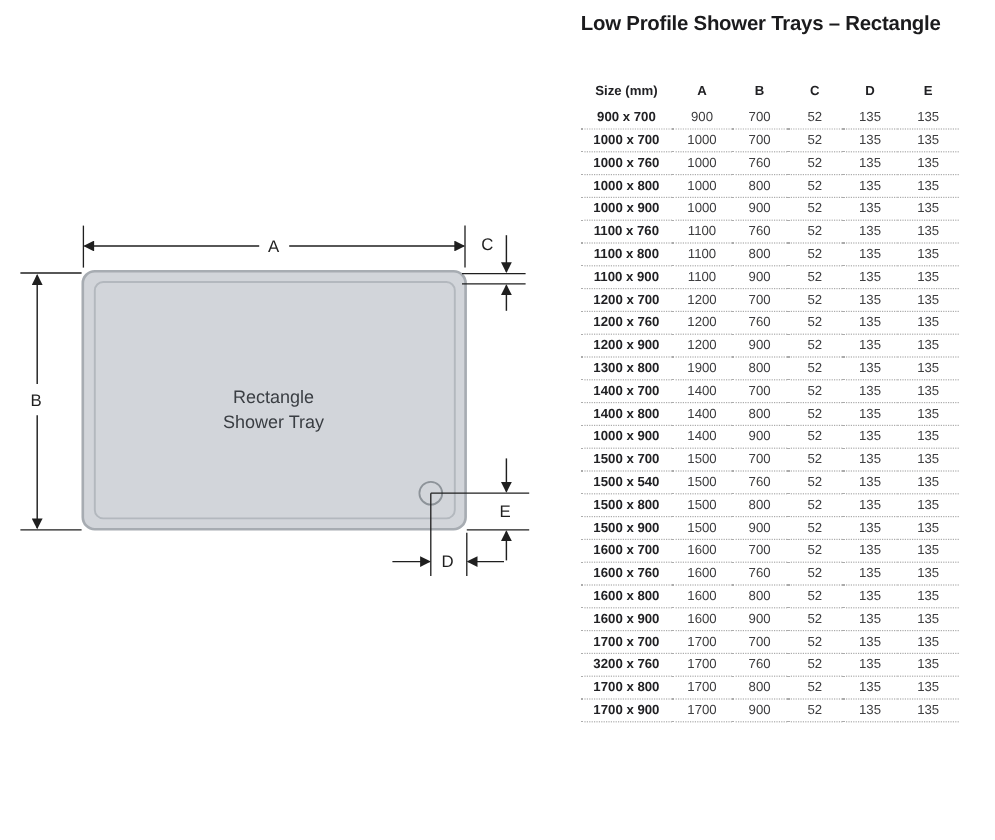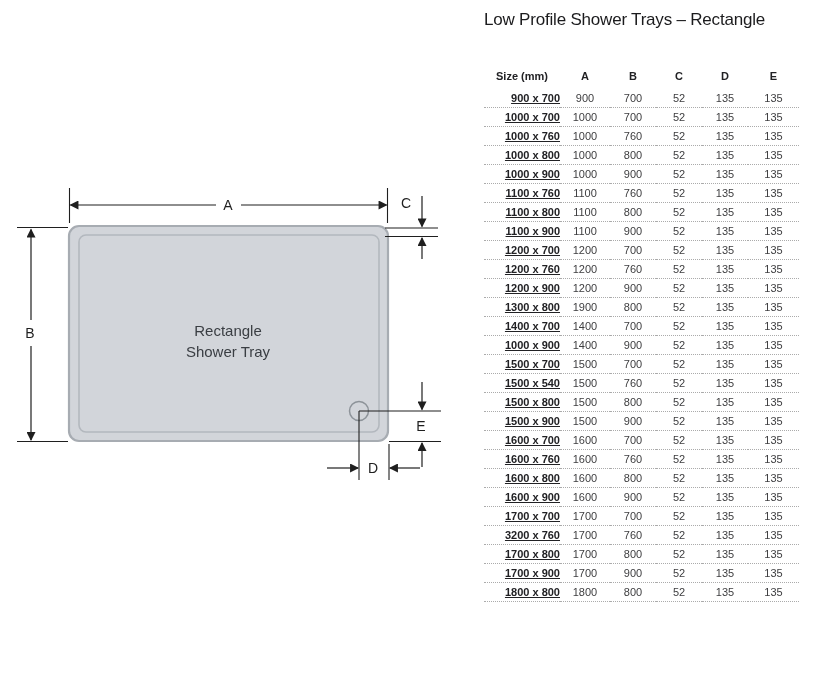--- a/index.html
+++ b/index.html
@@ -48,21 +48,21 @@
   .table-panel {
     position: absolute;
     left: 484px;
     top: 10px;
     width: 315px;
   }
   .table-panel h1 {
     margin: 0 0 8px 0;
     font-size: 17px;
     line-height: 20px;
-    font-weight: normal;
+    font-weight: bold;
     color: #1b1b1d;
     letter-spacing: -0.2px;
     white-space: nowrap;
   }
   table.spec {
     border-collapse: collapse;
     table-layout: fixed;
     width: 315px;
     margin-top: 36px;
   }
@@ -77,24 +77,23 @@
   table.spec td {
     font-size: 11px;
     color: #3d3d3f;
     text-align: center;
     height: 18px;
     padding: 0;
     border-bottom: 1px dotted #ababab;
     white-space: nowrap;
   }
   table.spec td.size-cell {
-    text-align: right;
+    text-align: center;
     font-weight: bold;
     color: #212124;
-    text-decoration: underline;
   }
 </style>
 </head>
 <body>
 
 <div class="page">
 
   <div class="diagram-wrap">
     <svg width="470" height="700" viewBox="0 0 470 700" xmlns="http://www.w3.org/2000/svg">
       <defs>
@@ -263,20 +262,28 @@
   </tr>
           <tr>
     <td class="size-cell">1400 x 700</td>
     <td>1400</td>
     <td>700</td>
     <td>52</td>
     <td>135</td>
     <td>135</td>
   </tr>
           <tr>
+    <td class="size-cell">1400 x 800</td>
+    <td>1400</td>
+    <td>800</td>
+    <td>52</td>
+    <td>135</td>
+    <td>135</td>
+  </tr>
+          <tr>
     <td class="size-cell">1000 x 900</td>
     <td>1400</td>
     <td>900</td>
     <td>52</td>
     <td>135</td>
     <td>135</td>
   </tr>
           <tr>
     <td class="size-cell">1500 x 700</td>
     <td>1500</td>
@@ -362,28 +369,20 @@
     <td>1700</td>
     <td>800</td>
     <td>52</td>
     <td>135</td>
     <td>135</td>
   </tr>
           <tr>
     <td class="size-cell">1700 x 900</td>
     <td>1700</td>
     <td>900</td>
-    <td>52</td>
-    <td>135</td>
-    <td>135</td>
-  </tr>
-          <tr>
-    <td class="size-cell">1800 x 800</td>
-    <td>1800</td>
-    <td>800</td>
     <td>52</td>
     <td>135</td>
     <td>135</td>
   </tr>
         </tbody>
     </table>
   </section>
 
 </div>
 

